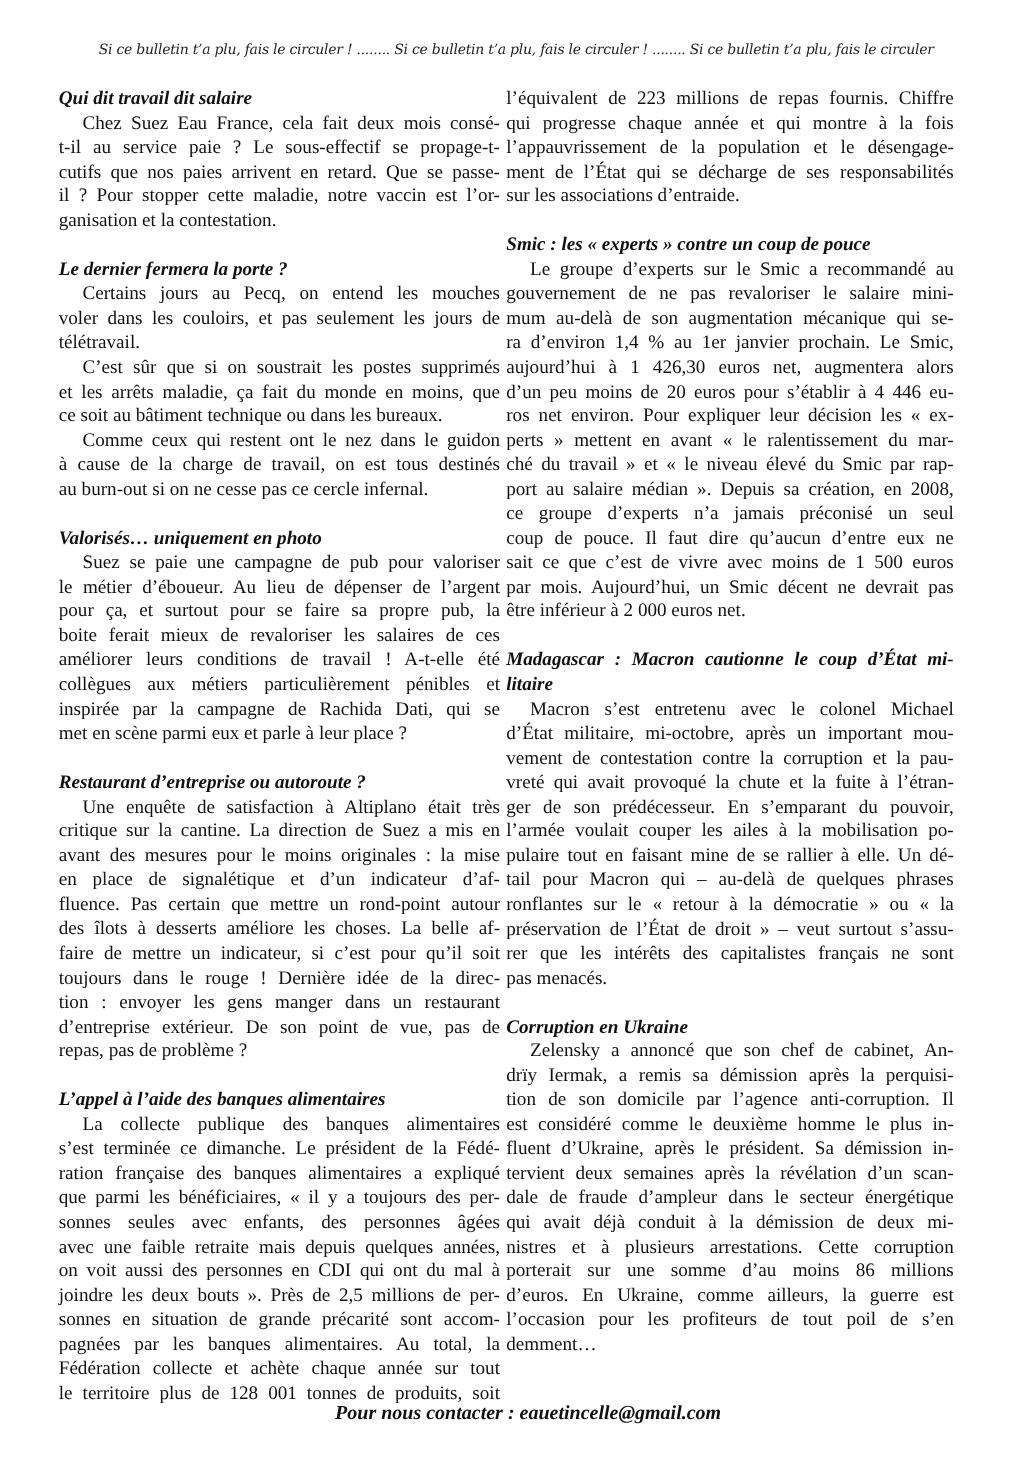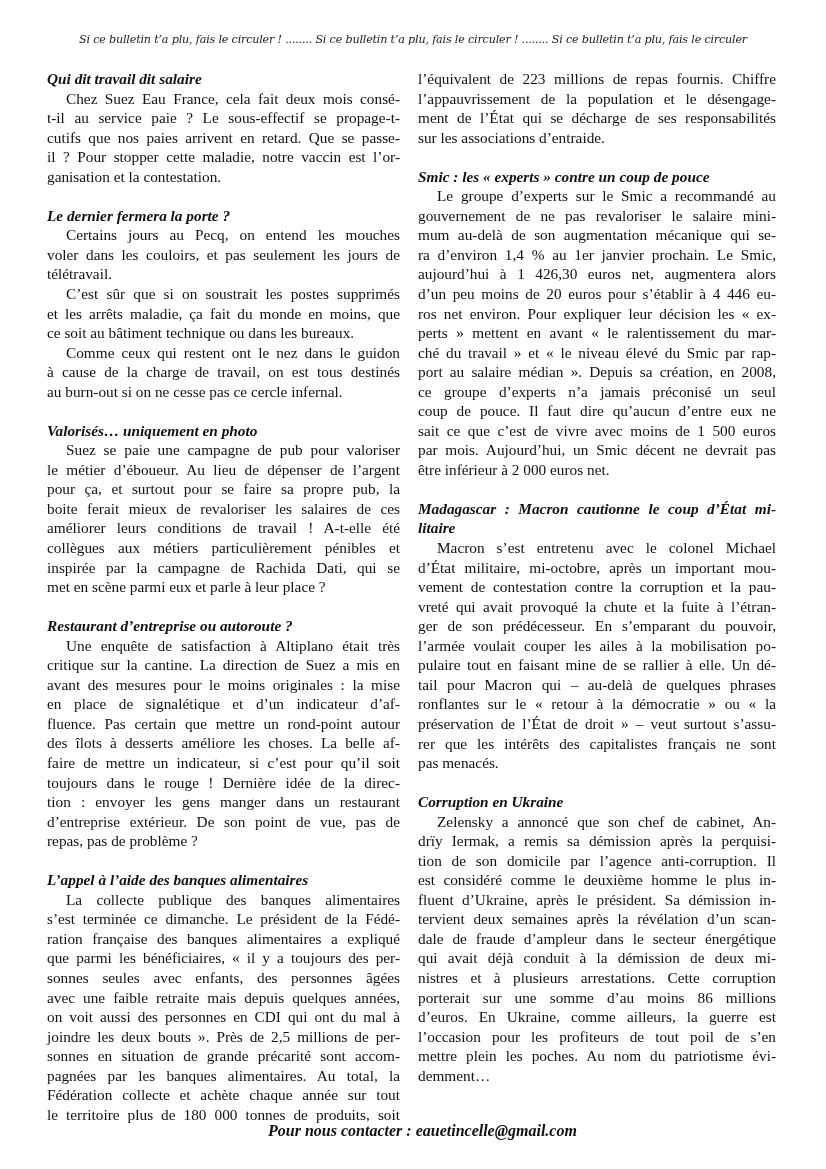--- a/index.html
+++ b/index.html
@@ -4,21 +4,21 @@
 <style>
   html, body { margin: 0; padding: 0; background: #ffffff; }
   body { width: 826px; height: 1169px; position: relative; overflow: hidden; color: #111; }
   .header {
     position: absolute; top: 33px; left: 0; width: 826px; text-align: center;
     font-family: "DejaVu Serif", serif; font-style: italic; font-size: 11.2px; color: #222;
     letter-spacing: -0.2px;
   }
   .col { position: absolute; top: 69px; font-family: "Liberation Serif", serif; font-size: 15.3px; line-height: 19.55px; }
   .col.left { left: 47px; width: 353px; }
-  .col.right { left: 418px; width: 358px; }
+  .col.right { left: 405px; width: 358px; }
   .art { margin: 0; }
   .art + .art { margin-top: 19.5px; }
   .h { font-weight: bold; font-style: italic; white-space: nowrap; }
   .h.j { text-align: justify; text-align-last: justify; }
   .l { text-align: justify; text-align-last: justify; white-space: nowrap; }
   .l.last { text-align-last: left; }
   .l.ind { padding-left: 19px; }
   .footer {
     position: absolute; top: 1122px; left: 0; width: 845px; text-align: center;
     font-family: "Liberation Serif", serif; font-weight: bold; font-style: italic; font-size: 16px; color: #111;
@@ -81,26 +81,27 @@
       <div class="l">s’est terminée ce dimanche. Le président de la Fédé-</div>
       <div class="l">ration française des banques alimentaires a expliqué</div>
       <div class="l">que parmi les bénéficiaires, « il y a toujours des per-</div>
       <div class="l">sonnes seules avec enfants, des personnes âgées</div>
       <div class="l">avec une faible retraite mais depuis quelques années,</div>
       <div class="l">on voit aussi des personnes en CDI qui ont du mal à</div>
       <div class="l">joindre les deux bouts ». Près de 2,5 millions de per-</div>
       <div class="l">sonnes en situation de grande précarité sont accom-</div>
       <div class="l">pagnées par les banques alimentaires. Au total, la</div>
       <div class="l">Fédération collecte et achète chaque année sur tout</div>
-      <div class="l">le territoire plus de 180 000 tonnes de produits, soit</div>
+      <div class="l">le territoire plus de 128 001 tonnes de produits, soit</div>
     </div>
   </div>
 <div class="col right" id="col-right">
     <div class="art">
       <div class="l">l’équivalent de 223 millions de repas fournis. Chiffre</div>
+      <div class="l">qui progresse chaque année et qui montre à la fois</div>
       <div class="l">l’appauvrissement de la population et le désengage-</div>
       <div class="l">ment de l’État qui se décharge de ses responsabilités</div>
       <div class="l last">sur les associations d’entraide.</div>
     </div>
     <div class="art">
       <div class="h">Smic : les « experts » contre un coup de pouce</div>
       <div class="l ind">Le groupe d’experts sur le Smic a recommandé au</div>
       <div class="l">gouvernement de ne pas revaloriser le salaire mini-</div>
       <div class="l">mum au-delà de son augmentation mécanique qui se-</div>
       <div class="l">ra d’environ 1,4 % au 1er janvier prochain. Le Smic,</div>
@@ -139,18 +140,17 @@
       <div class="l">tion de son domicile par l’agence anti-corruption. Il</div>
       <div class="l">est considéré comme le deuxième homme le plus in-</div>
       <div class="l">fluent d’Ukraine, après le président. Sa démission in-</div>
       <div class="l">tervient deux semaines après la révélation d’un scan-</div>
       <div class="l">dale de fraude d’ampleur dans le secteur énergétique</div>
       <div class="l">qui avait déjà conduit à la démission de deux mi-</div>
       <div class="l">nistres et à plusieurs arrestations. Cette corruption</div>
       <div class="l">porterait sur une somme d’au moins 86 millions</div>
       <div class="l">d’euros. En Ukraine, comme ailleurs, la guerre est</div>
       <div class="l">l’occasion pour les profiteurs de tout poil de s’en</div>
-      <div class="l">mettre plein les poches. Au nom du patriotisme évi-</div>
       <div class="l last">demment…</div>
     </div>
   </div>
 
 <div class="footer">Pour nous contacter : eauetincelle@gmail.com</div>
 
 </body></html>

